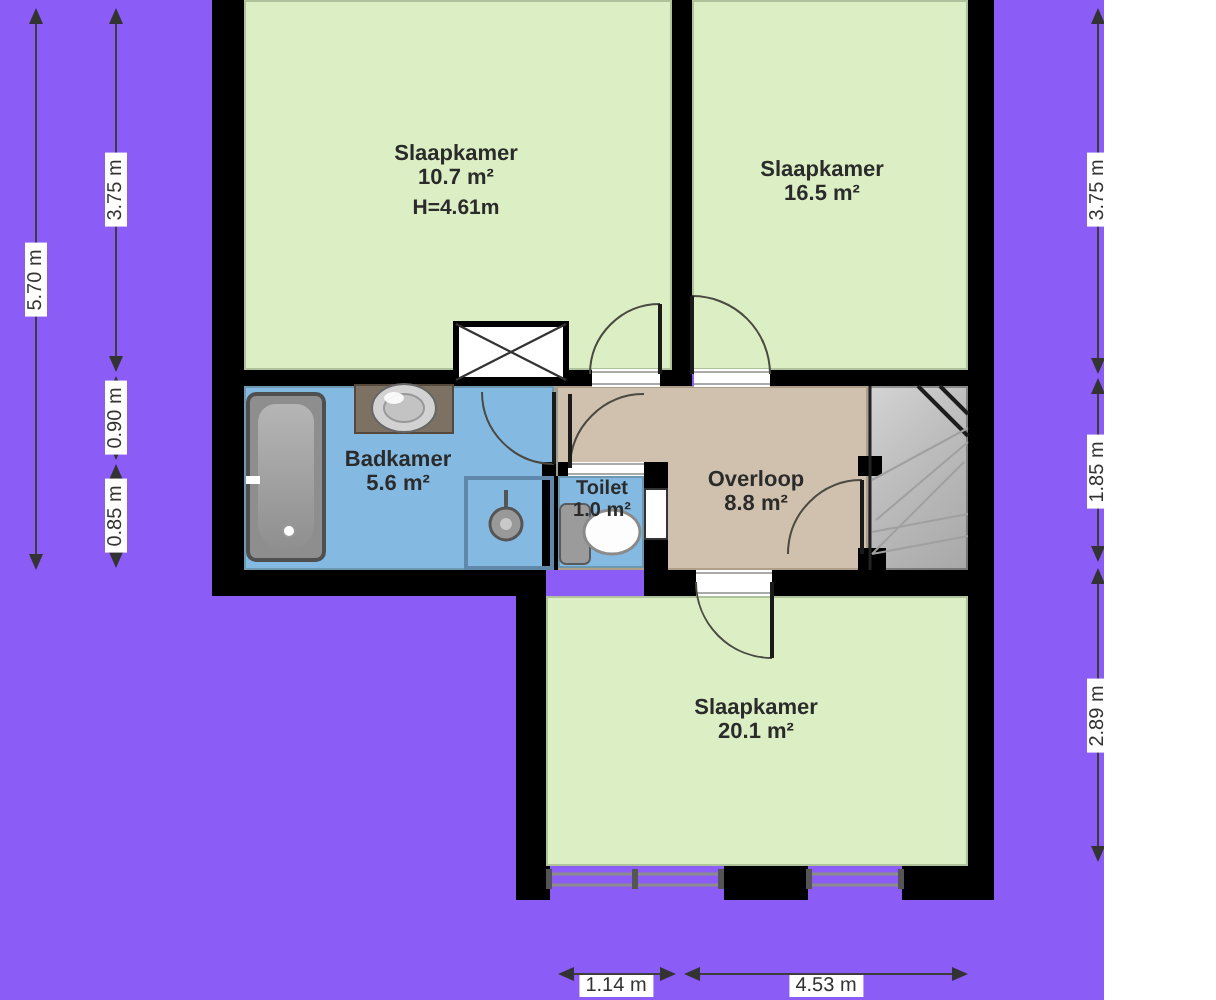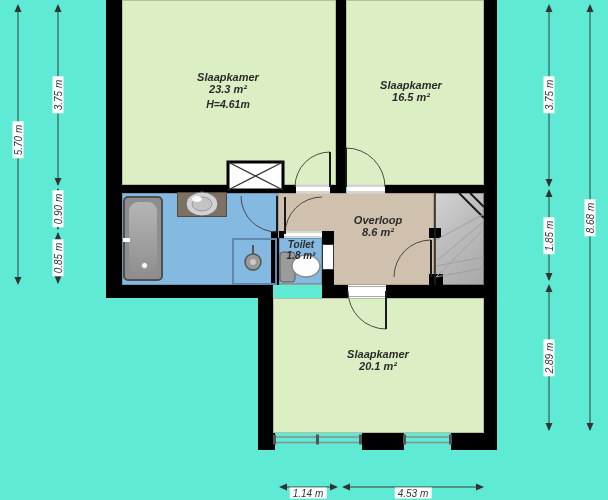--- a/index.html
+++ b/index.html
@@ -1,17 +1,17 @@
 <!DOCTYPE html>
 <html><head>
 <meta charset="utf-8">
 <style>
   html,body{margin:0;padding:0;background:#fff;}
-  #stage{position:relative;width:608px;height:500px;background:#5eead4;overflow:hidden;
-         font-family:"Liberation Sans", sans-serif;font-style:italic;}
+  #stage{position:relative;width:552px;height:500px;background:#8b5cf6;overflow:hidden;
+         font-family:"Liberation Sans", sans-serif;}
   .wall{position:absolute;background:#000;}
   .room{position:absolute;box-shadow:inset 0 0 0 1px rgba(40,60,30,.25);}
   .green{background:#dcefc4;}
   .blue{background:#84b9e1;}
   .tan{background:#cfc1ad;box-shadow:inset 0 0 0 1px rgba(80,60,30,.25);}
   .stairs{background:linear-gradient(135deg,#d4d4d4 0%,#bcbcbc 45%,#a8a8a8 100%);
           box-shadow:inset 0 0 0 1px rgba(0,0,0,.3);}
   .rlabel{position:absolute;transform:translate(-50%,0);text-align:center;
           font-size:11px;line-height:12px;font-weight:700;color:#2b2b2b;white-space:nowrap;}
   .rnote{position:absolute;transform:translate(-50%,0);text-align:center;
@@ -169,38 +169,42 @@
         <path d="M590,431 l-3.5,-8 h7 z"></path>
       <path d="M279,487 l8,-3.5 v7 z"></path>
         <path d="M338,487 l-8,-3.5 v7 z"></path>
       <path d="M342,487 l8,-3.5 v7 z"></path>
         <path d="M484,487 l-8,-3.5 v7 z"></path>
     </g>
   </svg>
 
   <div class="rlabel" style="left:228px;top:71px">
     <div>Slaapkamer</div>
-    <div>23.3 m²</div>
+    <div>10.7 m²</div>
   </div>
   <div class="rnote" style="left:228px;top:98px">H=4.61m</div>
 
   <div class="rlabel" style="left:411px;top:79px">
     <div>Slaapkamer</div>
     <div>16.5 m²</div>
   </div>
 
+  <div class="rlabel" style="left:199px;top:224px">
+    <div>Badkamer</div>
+    <div>5.6 m²</div>
+  </div>
 
   <div class="rlabel" style="left:301px;top:239px;font-size:10px;line-height:11px">
     <div>Toilet</div>
-    <div>1.8 m²</div>
-  </div>
-
-  <div class="rlabel" style="left:378px;top:214px">
+    <div>1.0 m²</div>
+  </div>
+
+  <div class="rlabel" style="left:378px;top:234px">
     <div>Overloop</div>
-    <div>8.6 m²</div>
+    <div>8.8 m²</div>
   </div>
 
   <div class="rlabel" style="left:378px;top:348px">
     <div>Slaapkamer</div>
     <div>20.1 m²</div>
   </div>
 
   <div class="dimv" style="left:18px;top:140px">5.70 m</div>
   <div class="dimv" style="left:58px;top:95px">3.75 m</div>
   <div class="dimv" style="left:58px;top:209px">0.90 m</div>

